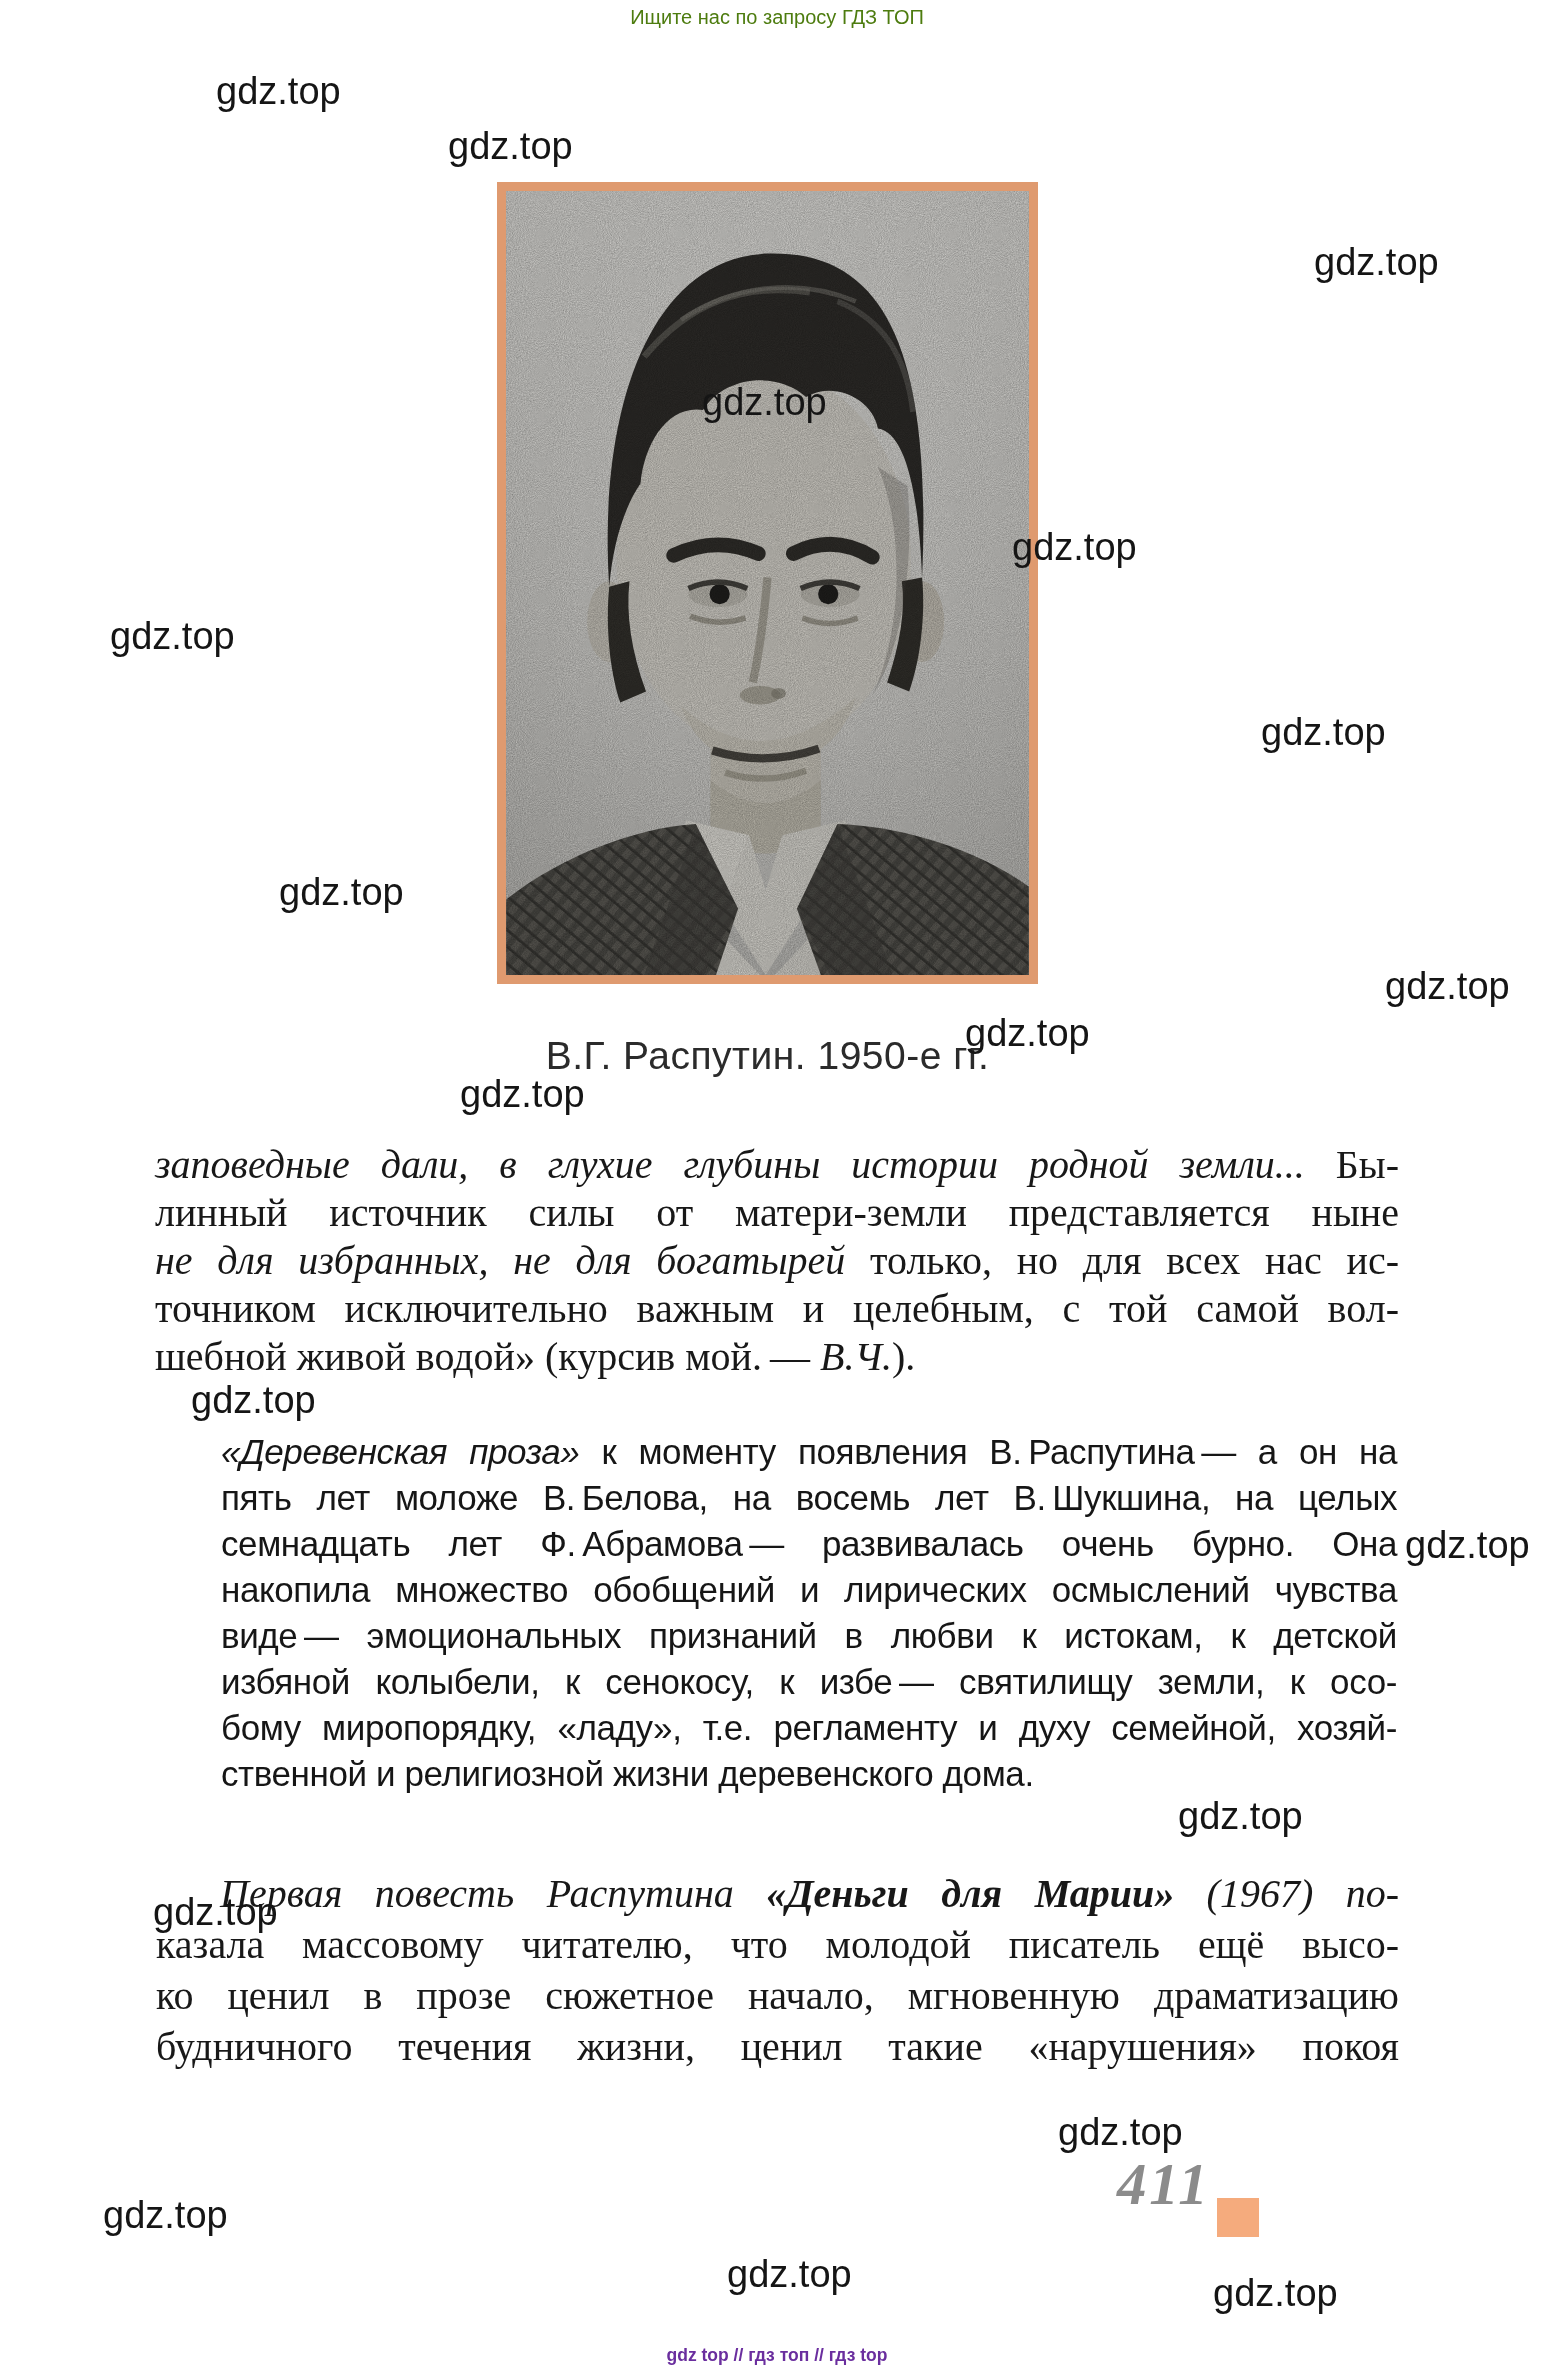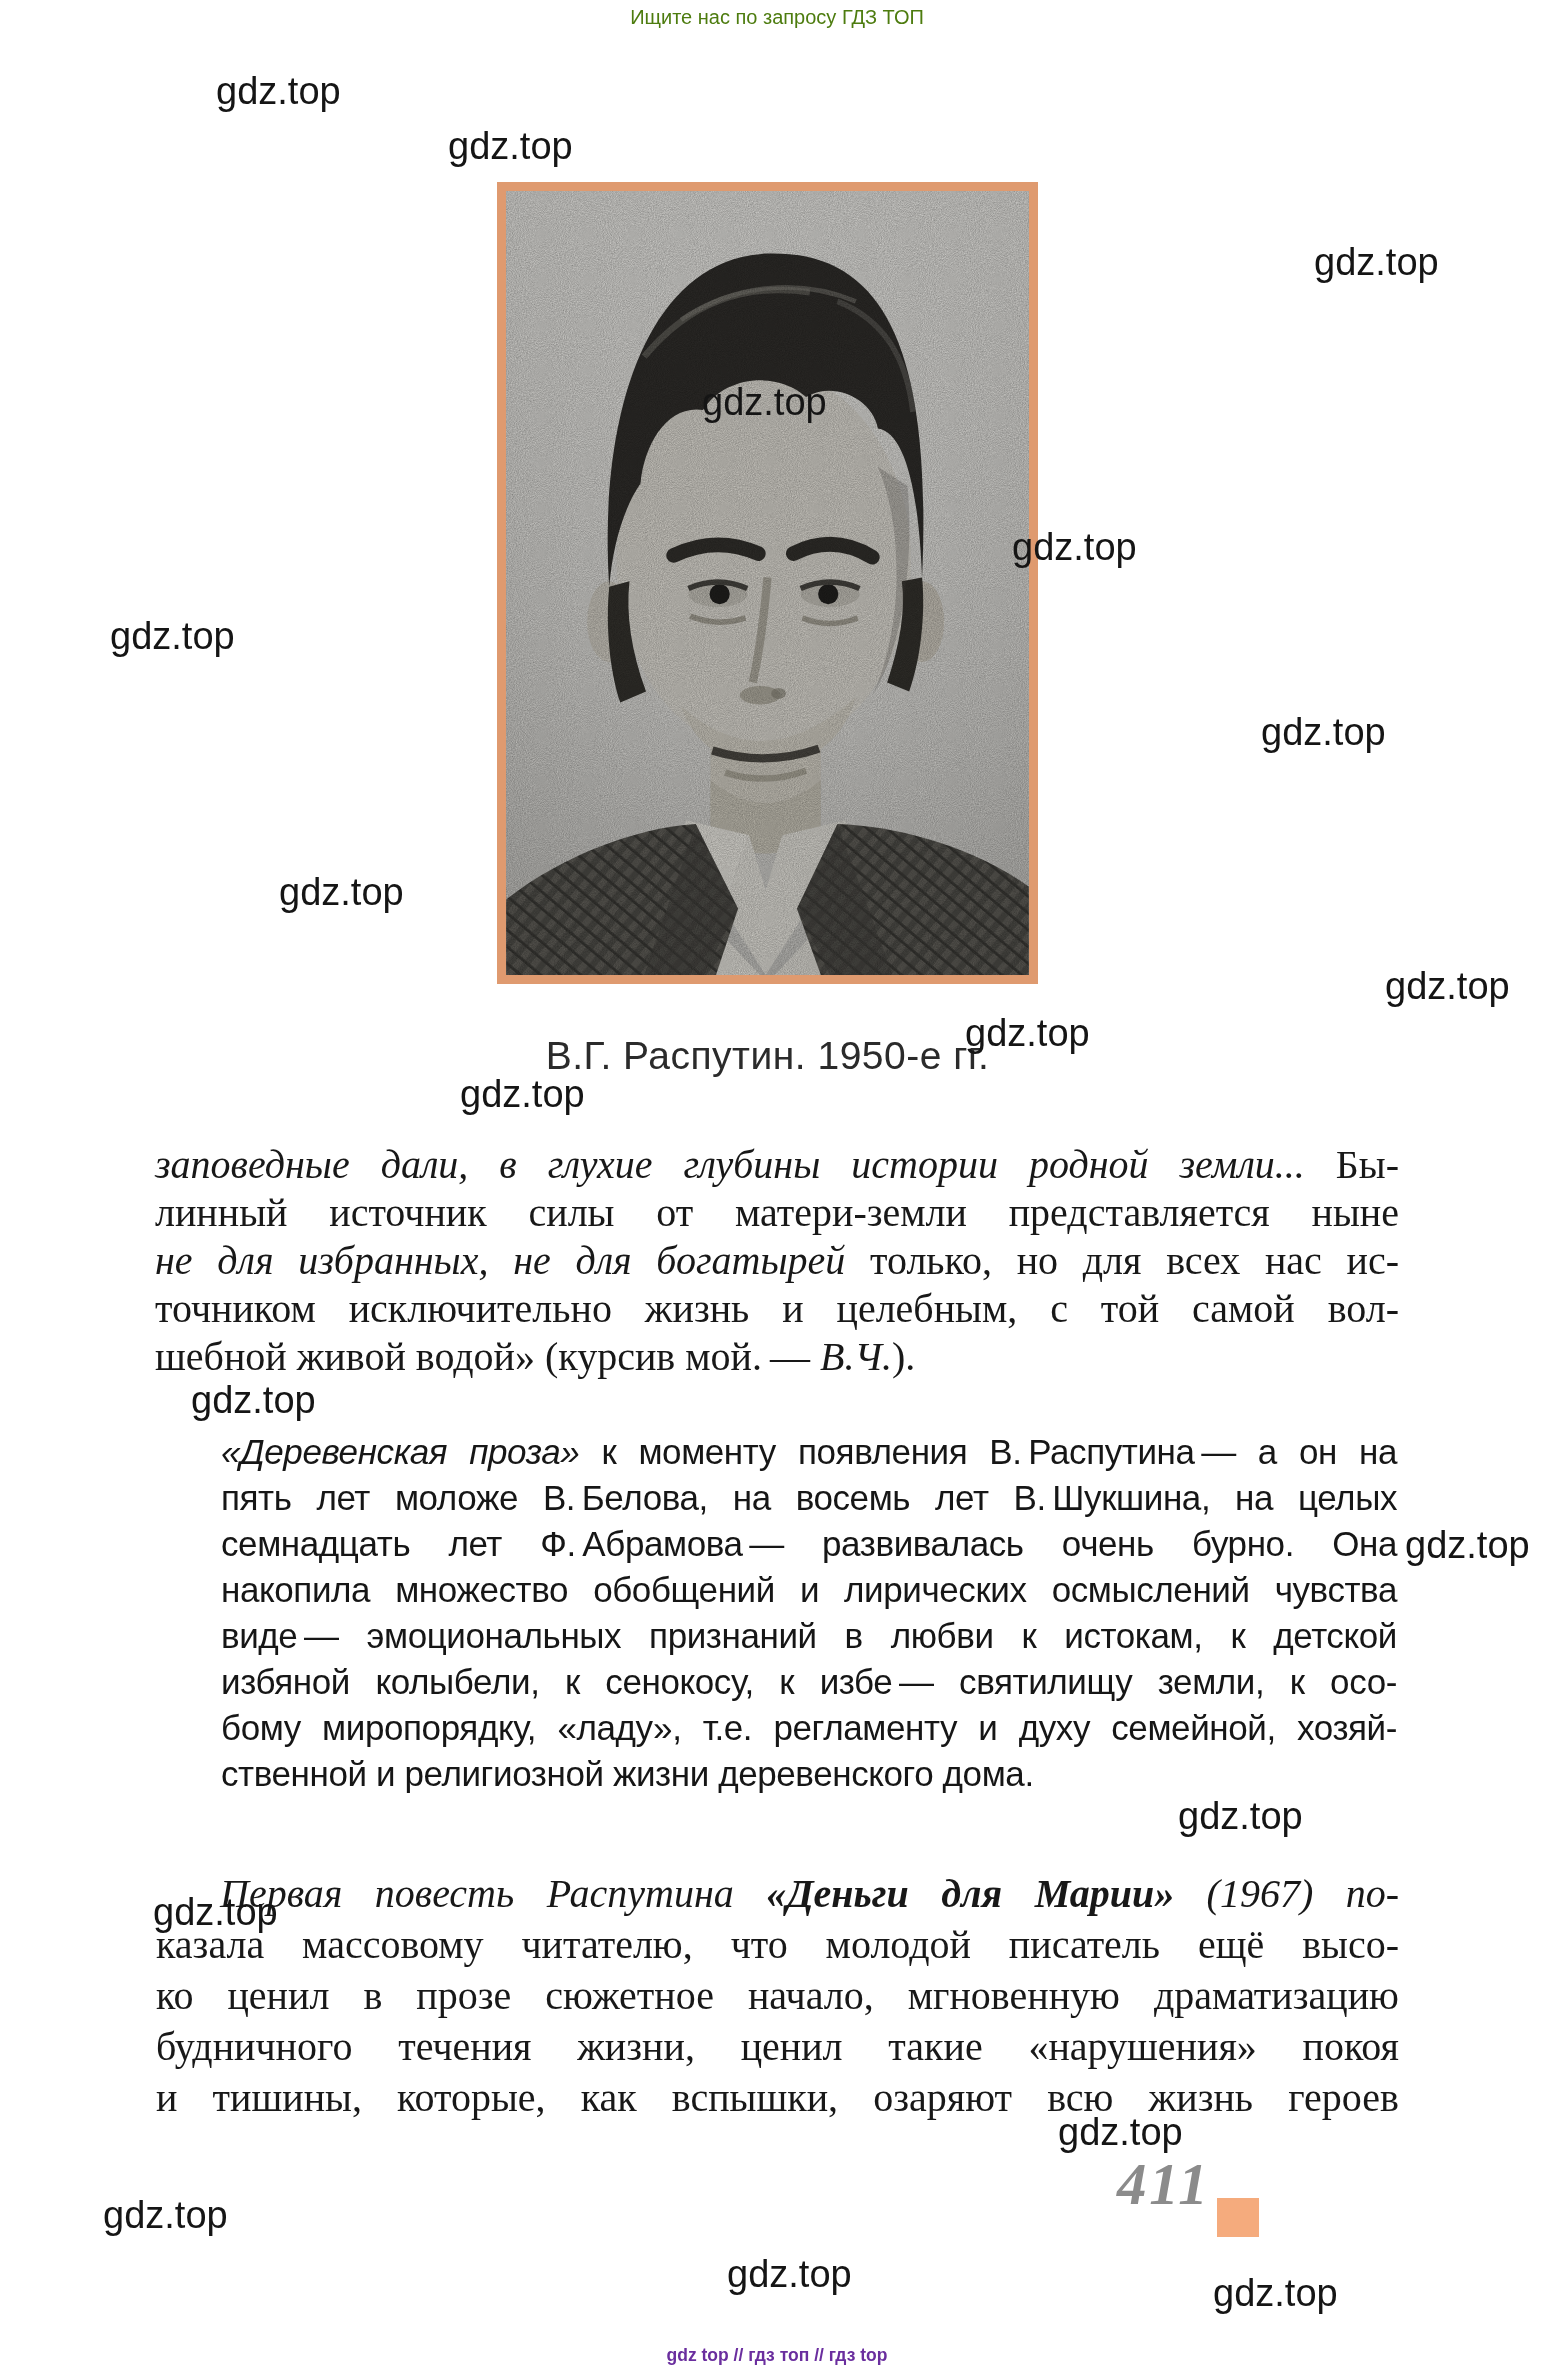--- a/index.html
+++ b/index.html
@@ -135,41 +135,40 @@
       <rect width="568" height="852" filter="url(#grain)" opacity="0.5" fill="none"></rect>
     </svg>
   </div>
 
   <div class="photo-caption">В.Г. Распутин. 1950-е гг.</div>
 
   <div class="pblock p-quote">
       <div class="tline just"><span class="it">заповедные дали, в глухие глубины истории родной земли... </span><span>Бы-</span></div>
       <div class="tline just"><span>линный источник силы от матери-земли представляется ныне</span></div>
       <div class="tline just"><span class="it">не для избранных, не для богатырей </span><span>только, но для всех нас ис-</span></div>
-      <div class="tline just"><span>точником исключительно жизнь и целебным, с той самой вол-</span></div>
+      <div class="tline just"><span>точником исключительно важным и целебным, с той самой вол-</span></div>
       <div class="tline"><span>шебной живой водой» (курсив мой. — </span><span class="it">В.Ч.</span><span>).</span></div>
     </div>
 
   <div class="pblock p-petit">
       <div class="tline just"><span class="it">«Деревенская проза»</span><span> к моменту появления В. Распутина — а он на</span></div>
       <div class="tline just"><span>пять лет моложе В. Белова, на восемь лет В. Шукшина, на целых</span></div>
       <div class="tline just"><span>семнадцать лет Ф. Абрамова — развивалась очень бурно. Она</span></div>
       <div class="tline just"><span>накопила множество обобщений и лирических осмыслений чувства</span></div>
       <div class="tline just"><span>виде — эмоциональных признаний в любви к истокам, к детской</span></div>
       <div class="tline just"><span>избяной колыбели, к сенокосу, к избе — святилищу земли, к осо-</span></div>
       <div class="tline just"><span>бому миропорядку, «ладу», т.е. регламенту и духу семейной, хозяй-</span></div>
       <div class="tline"><span>ственной и религиозной жизни деревенского дома.</span></div>
     </div>
 
   <div class="pblock p-body">
       <div class="tline just"><span>Первая повесть Распутина </span><span class="bd">«Деньги для Марии»</span><span> (1967) по-</span></div>
       <div class="tline just"><span>казала массовому читателю, что молодой писатель ещё высо-</span></div>
       <div class="tline just"><span>ко ценил в прозе сюжетное начало, мгновенную драматизацию</span></div>
       <div class="tline just"><span>будничного течения жизни, ценил такие «нарушения» покоя</span></div>
-      <div class="tline just"><span>и тишины, которые, как вспышки, озаряют всю жизнь героев</span></div>
     </div>
 
   <div class="pn-square"></div>
   <div class="page-number">411</div>
 
   <div class="footer-links">gdz top  //  гдз топ  //  гдз top</div>
 
   <div id="wm-layer">
       <div class="wm" style="left: 216px; top: 70px;">gdz.top</div>
       <div class="wm" style="left: 448px; top: 125px;">gdz.top</div>

